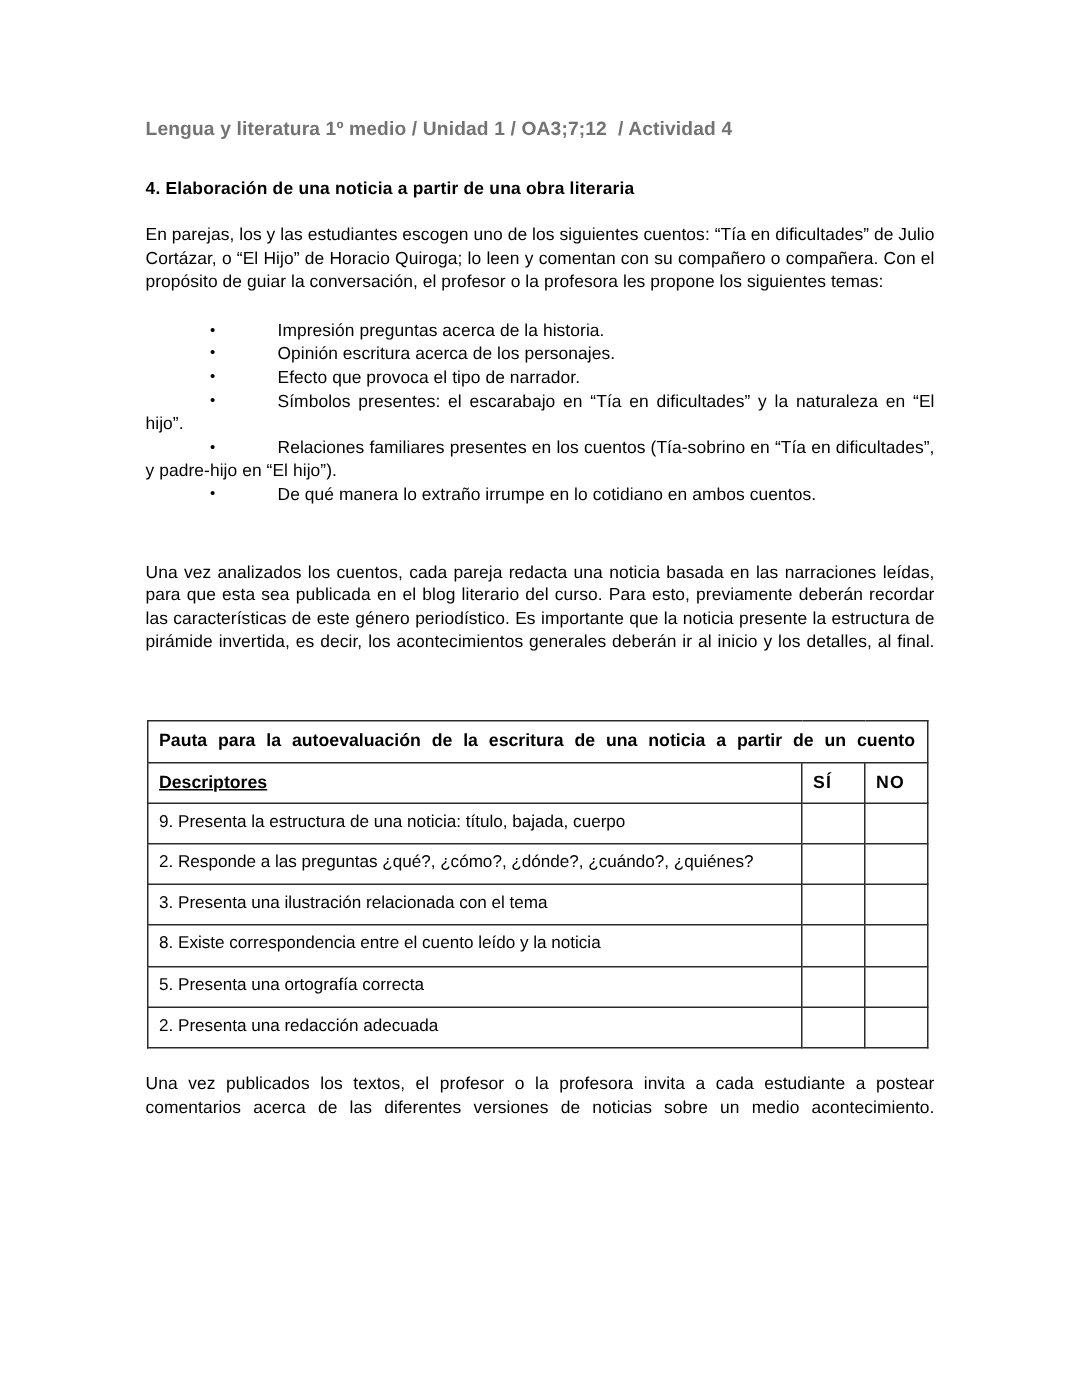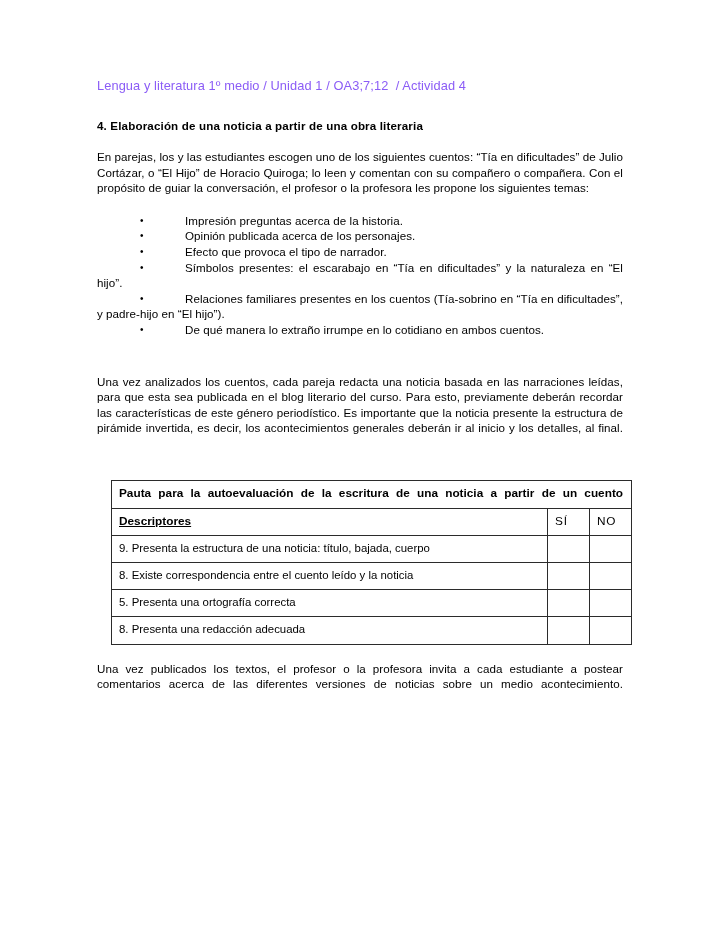--- a/index.html
+++ b/index.html
@@ -27,22 +27,22 @@
   .content {
     position: absolute;
     left: 97px;
     top: 78px;
     width: 526px;
   }
 
   
   .breadcrumb {
     font-size: 12.8px;
-    font-weight: 400;
-    color: #8b5cf6;
+    font-weight: 700;
+    color: #737373;
     letter-spacing: 0.1px;
     line-height: 16px;
     margin: 0 0 24px 0;
     white-space: pre;
   }
 
   
   .activity-title {
     font-size: 11.6px;
     font-weight: bold;
@@ -96,21 +96,21 @@
     text-align: justify;
   }
   .bullets li.nowrap .bullet-text {
     text-align: left;
   }
 
   
   table.pauta {
     border-collapse: collapse;
     width: 520px;
-    margin: 20px 0 0 14px;
+    margin: 20px 0 0 1px;
     table-layout: fixed;
   }
   table.pauta td, table.pauta th {
     border: 1px solid #2b2b2b;
     padding: 5px 6px 5px 7px;
     font-size: 11.4px;
     line-height: 15.2px;
     vertical-align: top;
     text-align: left;
   }
@@ -122,21 +122,21 @@
     text-align: justify;
     text-align-last: justify;
   }
   table.pauta th.col-desc {
     font-weight: bold;
     font-size: 11.8px;
     padding: 5px 6px 6px 7px;
     text-decoration: underline;
   }
   table.pauta th.col-yn {
-    font-weight: normal;
+    font-weight: bold;
     font-size: 11.8px;
     text-align: left;
     padding-left: 7px;
     letter-spacing: 0.8px;
   }
   table.pauta td.desc-cell {
     font-size: 11.4px;
     padding: 5px 6px 6px 7px;
   }
   table.pauta td.desc-cell.just {
@@ -165,21 +165,21 @@
 
     <p class="body-par">En parejas, los y las estudiantes escogen uno de los siguientes cuentos: “Tía en dificultades” de Julio Cortázar, o “El Hijo” de Horacio Quiroga; lo leen y comentan con su compañero o compañera. Con el propósito de guiar la conversación, el profesor o la profesora les propone los siguientes temas:</p>
 
     <ul class="bullets">
       <li class="nowrap">
         <span class="bullet-glyph">•</span>
         <span class="bullet-text">Impresión preguntas acerca de la historia.</span>
       </li>
       <li class="nowrap">
         <span class="bullet-glyph">•</span>
-        <span class="bullet-text">Opinión publicada acerca de los personajes.</span>
+        <span class="bullet-text">Opinión escritura acerca de los personajes.</span>
       </li>
       <li class="nowrap">
         <span class="bullet-glyph">•</span>
         <span class="bullet-text">Efecto que provoca el tipo de narrador.</span>
       </li>
       <li class="wrap">
         <span class="bullet-glyph">•</span>
         <span class="bullet-text">Símbolos presentes: el escarabajo en “Tía en dificultades” y la naturaleza en “El hijo”.</span>
       </li>
       <li class="wrap">
@@ -215,31 +215,41 @@
           <th class="col-yn">NO</th>
         </tr>
       </thead>
       <tbody>
         <tr>
           <td class="desc-cell">9. Presenta la estructura de una noticia: título, bajada, cuerpo</td>
           <td class="mark-cell"></td>
           <td class="mark-cell"></td>
         </tr>
         <tr>
+          <td class="desc-cell just">2. Responde a las preguntas ¿qué?, ¿cómo?, ¿dónde?, ¿cuándo?, ¿quiénes?</td>
+          <td class="mark-cell"></td>
+          <td class="mark-cell"></td>
+        </tr>
+        <tr>
+          <td class="desc-cell">3. Presenta una ilustración relacionada con el tema</td>
+          <td class="mark-cell"></td>
+          <td class="mark-cell"></td>
+        </tr>
+        <tr>
           <td class="desc-cell">8. Existe correspondencia entre el cuento leído y la noticia</td>
           <td class="mark-cell"></td>
           <td class="mark-cell"></td>
         </tr>
         <tr>
           <td class="desc-cell">5. Presenta una ortografía correcta</td>
           <td class="mark-cell"></td>
           <td class="mark-cell"></td>
         </tr>
         <tr>
-          <td class="desc-cell">8. Presenta una redacción adecuada</td>
+          <td class="desc-cell">2. Presenta una redacción adecuada</td>
           <td class="mark-cell"></td>
           <td class="mark-cell"></td>
         </tr>
       </tbody>
     </table>
 
     <p class="body-par justify-all final-par">Una vez publicados los textos, el profesor o la profesora invita a cada estudiante a postear comentarios acerca de las diferentes versiones de noticias sobre un medio acontecimiento.</p>
 
   </div>
 </div>

